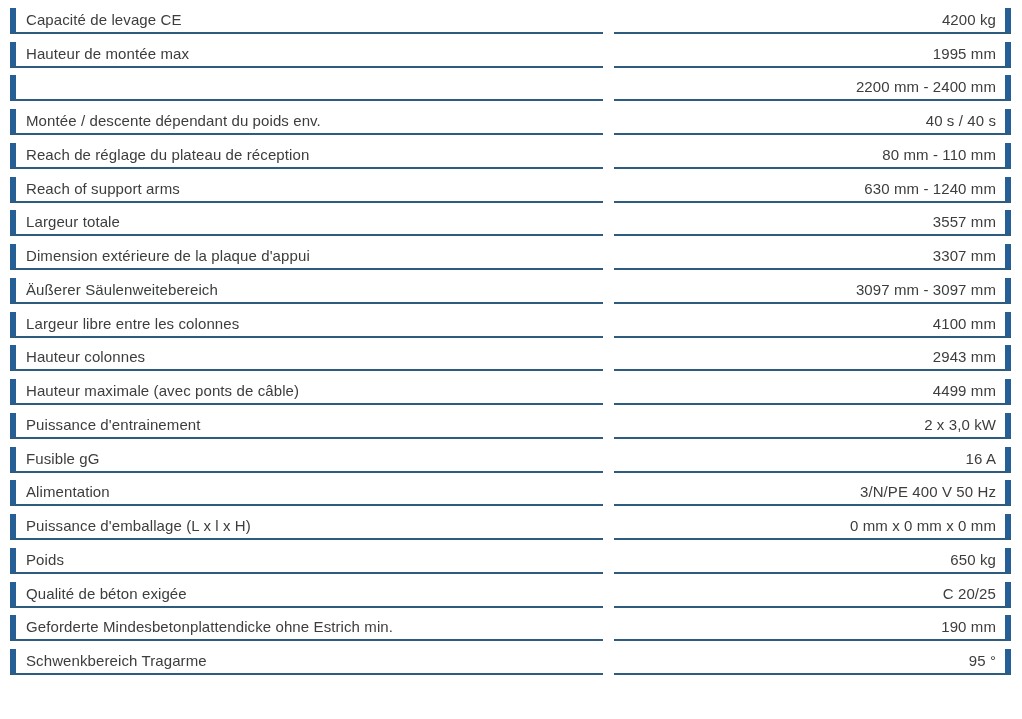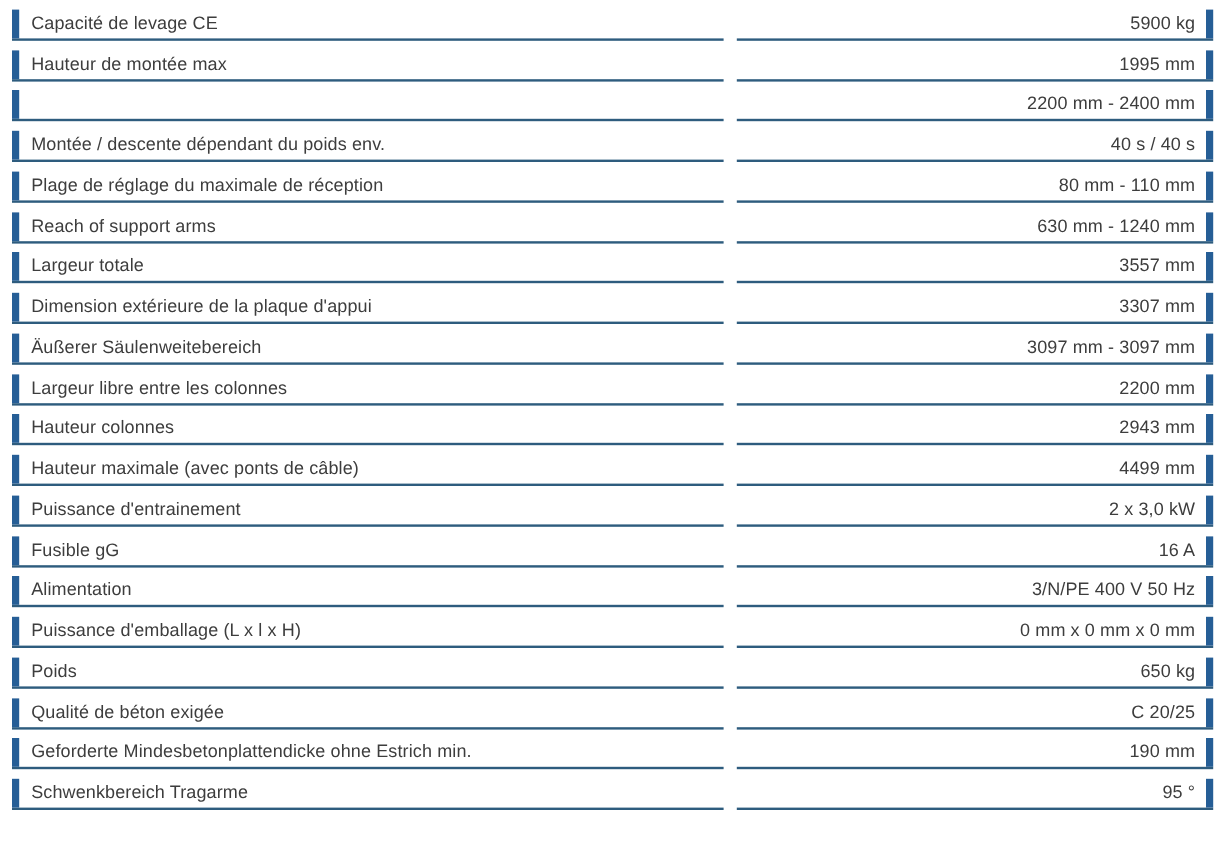--- a/index.html
+++ b/index.html
@@ -72,21 +72,21 @@
 
 <div id="page">
   <div id="spec-table">
   <div class="row">
     <div class="cell cell-left">
       <span class="bar"></span>
       <span class="label">Capacité de levage CE</span>
     </div>
     <div class="spacer"></div>
     <div class="cell cell-right">
-      <span class="value">5900 kg</span>
+      <span class="value">4200 kg</span>
       <span class="bar"></span>
     </div>
   </div>
 
   <div class="row">
     <div class="cell cell-left">
       <span class="bar"></span>
       <span class="label">Hauteur de montée max</span>
     </div>
     <div class="spacer"></div>
@@ -116,21 +116,21 @@
     <div class="cell cell-right">
       <span class="value">40 s / 40 s</span>
       <span class="bar"></span>
     </div>
   </div>
 
 
   <div class="row">
     <div class="cell cell-left">
       <span class="bar"></span>
-      <span class="label">Plage de réglage du maximale de réception</span>
+      <span class="label">Reach de réglage du plateau de réception</span>
     </div>
     <div class="spacer"></div>
     <div class="cell cell-right">
       <span class="value">80 mm - 110 mm</span>
       <span class="bar"></span>
     </div>
   </div>
 
   <div class="row">
     <div class="cell cell-left">
@@ -180,21 +180,21 @@
     </div>
   </div>
 
   <div class="row">
     <div class="cell cell-left">
       <span class="bar"></span>
       <span class="label">Largeur libre entre les colonnes</span>
     </div>
     <div class="spacer"></div>
     <div class="cell cell-right">
-      <span class="value">2200 mm</span>
+      <span class="value">4100 mm</span>
       <span class="bar"></span>
     </div>
   </div>
 
   <div class="row">
     <div class="cell cell-left">
       <span class="bar"></span>
       <span class="label">Hauteur colonnes</span>
     </div>
     <div class="spacer"></div>

